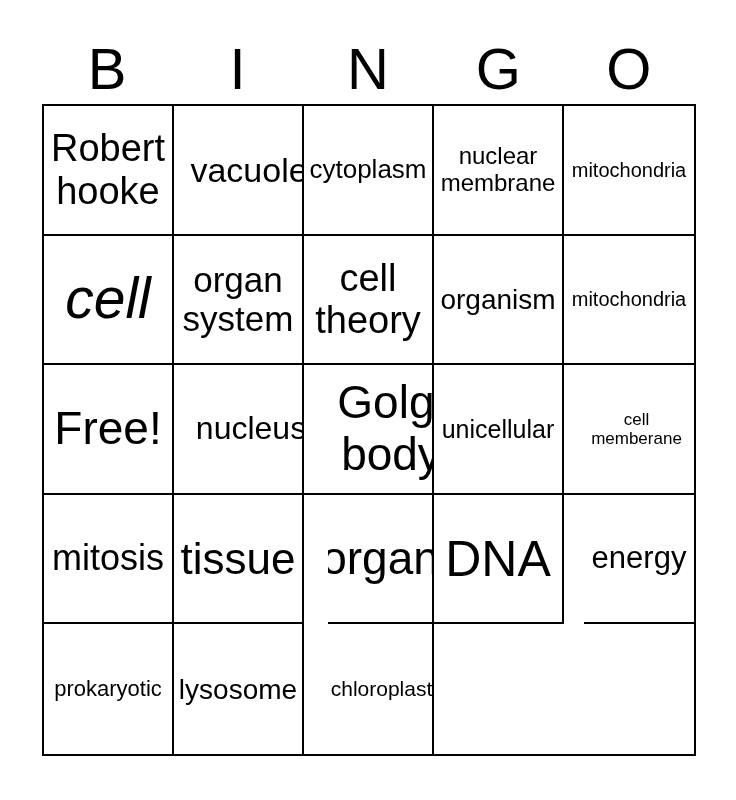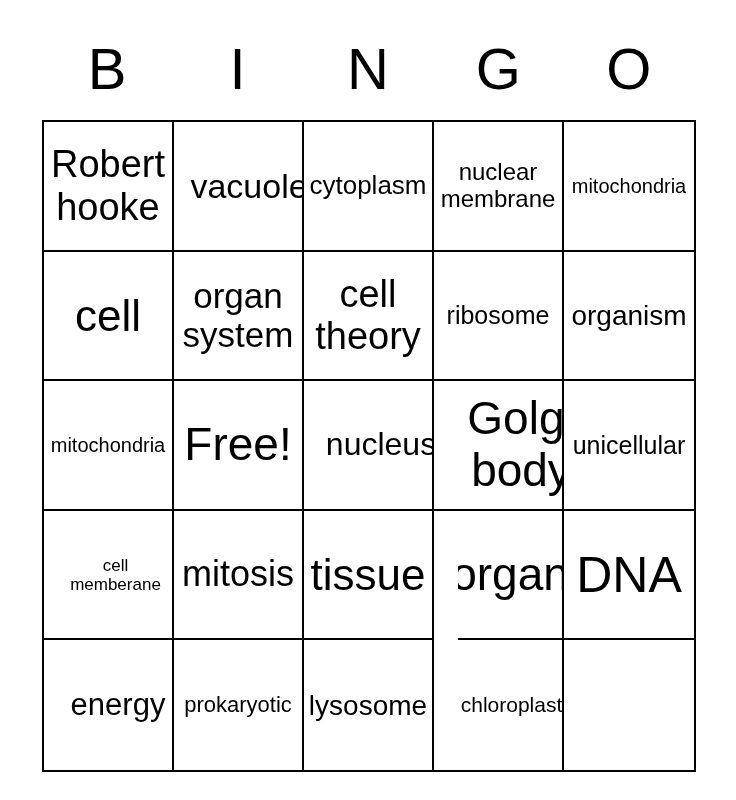--- a/index.html
+++ b/index.html
@@ -30,21 +30,21 @@
     align-items: flex-end;
     justify-content: center;
     font-size: 58px;
     line-height: 1;
     padding-bottom: 6px;
     color: #000000;
   }
   #bingo-grid {
     position: absolute;
     left: 42px;
-    top: 120px;
+    top: 104px;
     width: 650px;
     height: 648px;
     display: grid;
     grid-template-columns: repeat(5, 1fr);
     grid-template-rows: repeat(5, 1fr);
     border: 2px solid #000000;
     box-sizing: content-box;
     background: #ffffff;
   }
   .cell {
@@ -64,21 +64,21 @@
   .cell:nth-child(5n) { border-right: none; }
   .cell:nth-child(n+21) { border-bottom: none; }
 
   
   .c0  { font-size: 38px; }
   .c1  { font-size: 34px; padding-left: 24px; }
   .c2  { font-size: 26px; }
   .c3  { font-size: 24px; }
   .c4  { font-size: 20px; }
   .c5  { font-size: 23px; }
-  .c6  { font-size: 44px; }
+  .c6  { font-size: 57px; font-style: italic; }
   .c7  { font-size: 35px; }
   .c8  { font-size: 38px; }
   .c9  { font-size: 25px; }
   .c10 { font-size: 28px; }
   .c11 { font-size: 20px; }
   .c12 { font-size: 46px; }
   .c13 { font-size: 32px; padding-left: 28px; }
   .c14 { font-size: 46px; padding-left: 48px; }
   .c15 { font-size: 25px; }
   .c16 { font-size: 17px; padding-left: 17px; }
@@ -106,21 +106,20 @@
 
   <div id="bingo-grid">
     <div class="cell c0">Robert hooke</div>
     <div class="cell c1">vacuole</div>
     <div class="cell c2">cytoplasm</div>
     <div class="cell c3">nuclear membrane</div>
     <div class="cell c4">mitochondria</div>
     <div class="cell c6">cell</div>
     <div class="cell c7">organ system</div>
     <div class="cell c8">cell theory</div>
-    <div class="cell c9">ribosome</div>
     <div class="cell c10">organism</div>
     <div class="cell c11">mitochondria</div>
     <div class="cell c12">Free!</div>
     <div class="cell c13">nucleus</div>
     <div class="cell c14">Golgi body</div>
     <div class="cell c15">unicellular</div>
     <div class="cell c16">cell memberane</div>
     <div class="cell c17">mitosis</div>
     <div class="cell c18">tissue</div>
     <div class="cell c19">organ</div>

